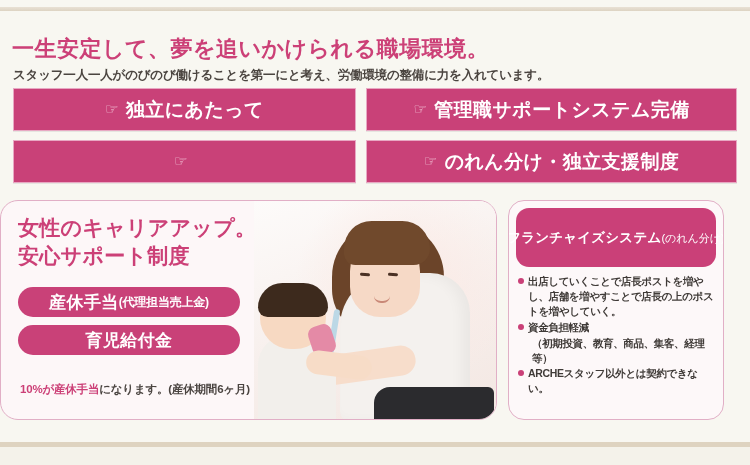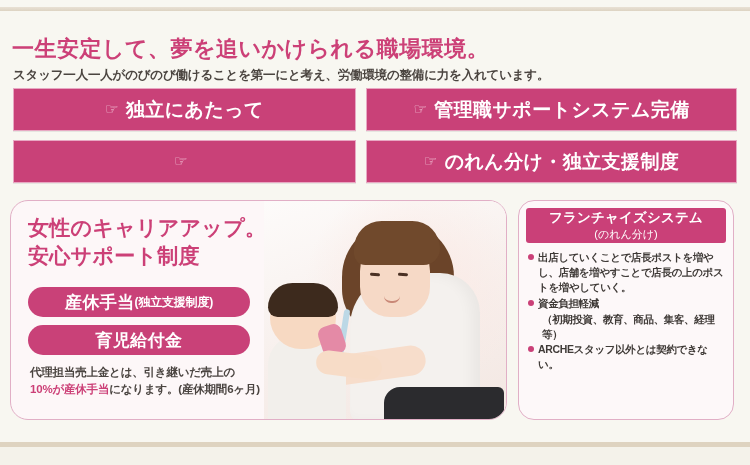--- a/index.html
+++ b/index.html
@@ -85,21 +85,21 @@
     font-size: 15px;
     margin-right: 7px;
     color: #f2c6d8;
     line-height: 1;
     transform: translateY(-1px);
   }
 
   
   .cards {
     position: absolute;
-    left: 10px; top: 200px;
+    left: 0; top: 200px;
     width: 724px;
     height: 222px;
   }
 
   .card-left {
     position: absolute;
     left: 0; top: 0;
     width: 497px;
     height: 220px;
     border: 1.5px solid #e1afc6;
@@ -279,26 +279,26 @@
     width: 216px;
     height: 220px;
     border: 1.5px solid #e1afc6;
     border-radius: 16px;
     background: #fdf8f9;
     box-sizing: border-box;
     overflow: hidden;
   }
   .fc-header {
     margin: 7px 7px 0 7px;
-    height: 35px;
+    height: 59px;
     background: #ca4078;
-    border-radius: 3px;
+    border-radius: 13px;
     color: #fff;
     display: flex;
-    flex-direction: column;
+    flex-direction: row;
     align-items: center;
     justify-content: center;
     line-height: 1.15;
   }
   .fc-header .t1 {
     font-size: 13.5px;
     font-weight: 700;
     letter-spacing: .2px;
     white-space: nowrap;
   }
@@ -367,29 +367,29 @@
     <div class="card-left">
       <div class="card-left-inner">
 
         <div class="card-title">
           <span>女性のキャリアアップ。</span><br>
           <span>安心サポート制度</span>
         </div>
 
         <div class="pill pill-1">
           <span class="big">産休手当</span>
-          <span class="small">(独立支援制度)</span>
+          <span class="small">(代理担当売上金)</span>
         </div>
 
         <div class="pill pill-2">
           <span class="big">育児給付金</span>
         </div>
 
         <div class="note">
-          <span>代理担当売上金とは、引き継いだ売上の</span><br>
+          <br>
           <span class="hl">10%が産休手当</span><span>になります。(産休期間6ヶ月)</span>
         </div>
 
         <div class="photo">
           <div class="m-hair-back"></div>
           <div class="m-body"></div>
           <div class="m-face"></div>
           <div class="m-hair-front"></div>
           <div class="m-eye l"></div>
           <div class="m-eye r"></div>

